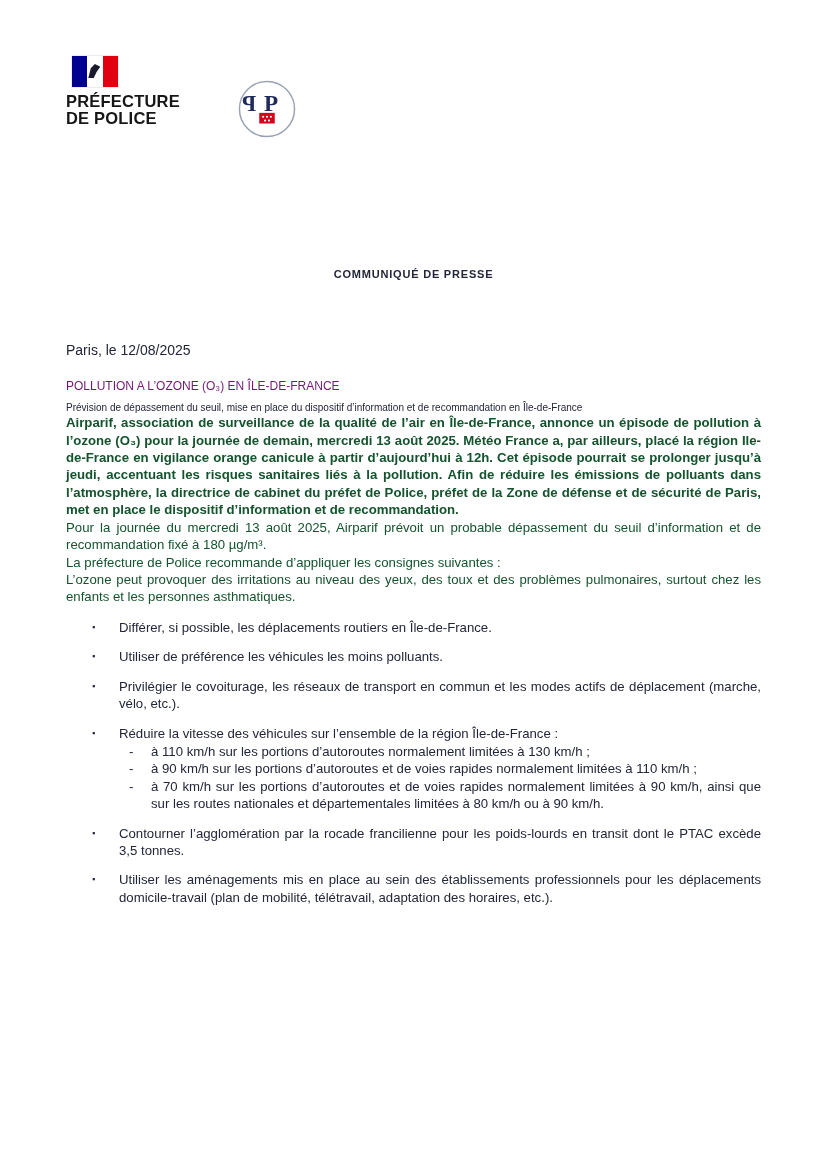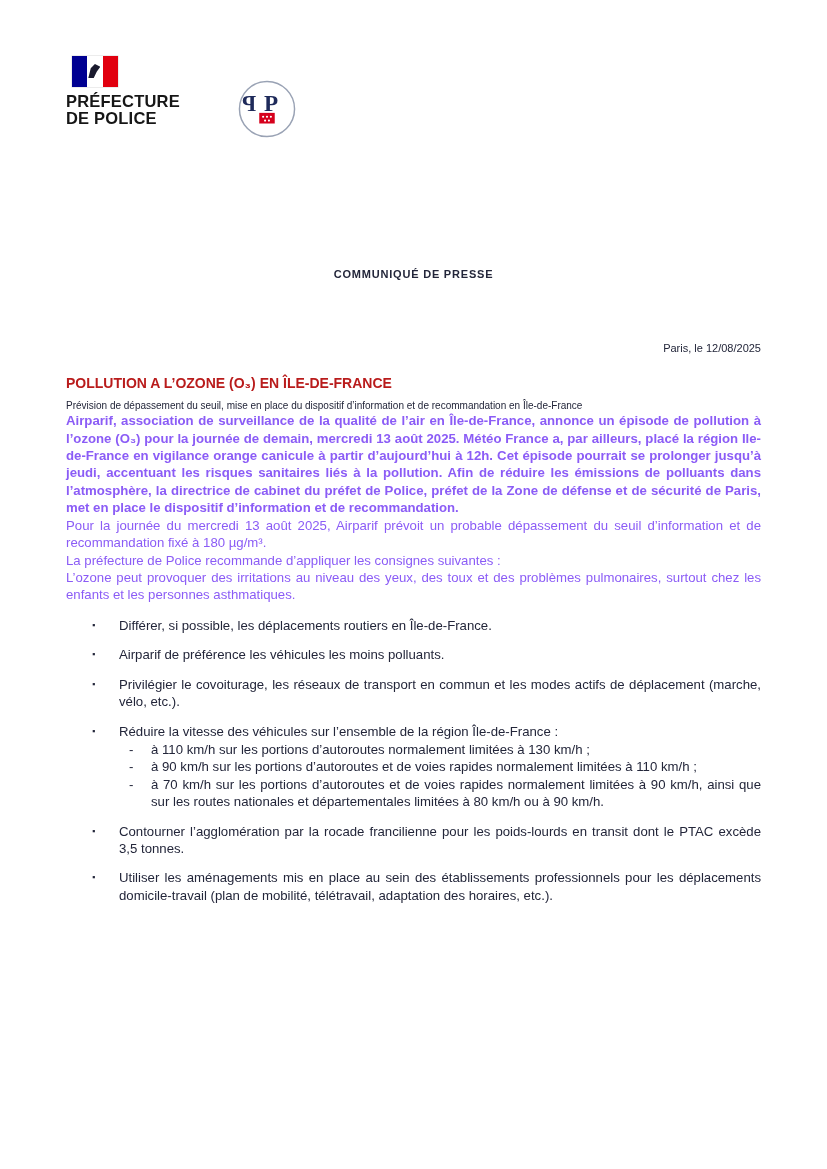--- a/index.html
+++ b/index.html
@@ -62,43 +62,43 @@
   .doc-kind {
     margin-top: 100px;
     text-align: center;
     font-weight: bold;
     font-size: 11px;
     letter-spacing: 0.8px;
     color: #23263a;
   }
   .dateline {
     margin-top: 62px;
-    text-align: right;
-    font-size: 11px;
+    text-align: left;
+    font-size: 14px;
     color: #23263a;
   }
   .doc-title {
     margin-top: 21px;
-    font-weight: bold;
-    font-size: 14px;
-    color: #b91c1c;
+    font-weight: normal;
+    font-size: 12px;
+    color: #701a75;
   }
   .doc-subtitle {
     margin-top: 8px;
     font-size: 10px;
     line-height: 1.32;
     text-align: justify;
     color: #23263a;
   }
   p.para {
     margin: 0;
     font-size: 13.2px;
     line-height: 1.32;
     text-align: justify;
-    color: #8b5cf6;
+    color: #14532d;
   }
   .lead { margin-top: 36px; font-weight: bold; }
   .p2 { margin-top: 11px; }
   .p3 { margin-top: 11px; }
   .p4 { margin-top: 40px; }
 
   .section-head {
     margin-top: 15px;
     font-size: 13.2px;
     color: #23263a;
@@ -187,21 +187,21 @@
 
   <div class="bullets">
 
     <div class="bullet">
       <span class="bmark">▪</span>
       <div class="btext">Différer, si possible, les déplacements routiers en Île-de-France.</div>
     </div>
 
     <div class="bullet">
       <span class="bmark">▪</span>
-      <div class="btext">Airparif de préférence les véhicules les moins polluants.</div>
+      <div class="btext">Utiliser de préférence les véhicules les moins polluants.</div>
     </div>
 
     <div class="bullet">
       <span class="bmark">▪</span>
       <div class="btext">Privilégier le covoiturage, les réseaux de transport en commun et les modes actifs de déplacement (marche, vélo, etc.).</div>
     </div>
 
     <div class="bullet">
       <span class="bmark">▪</span>
       <div class="btext">

